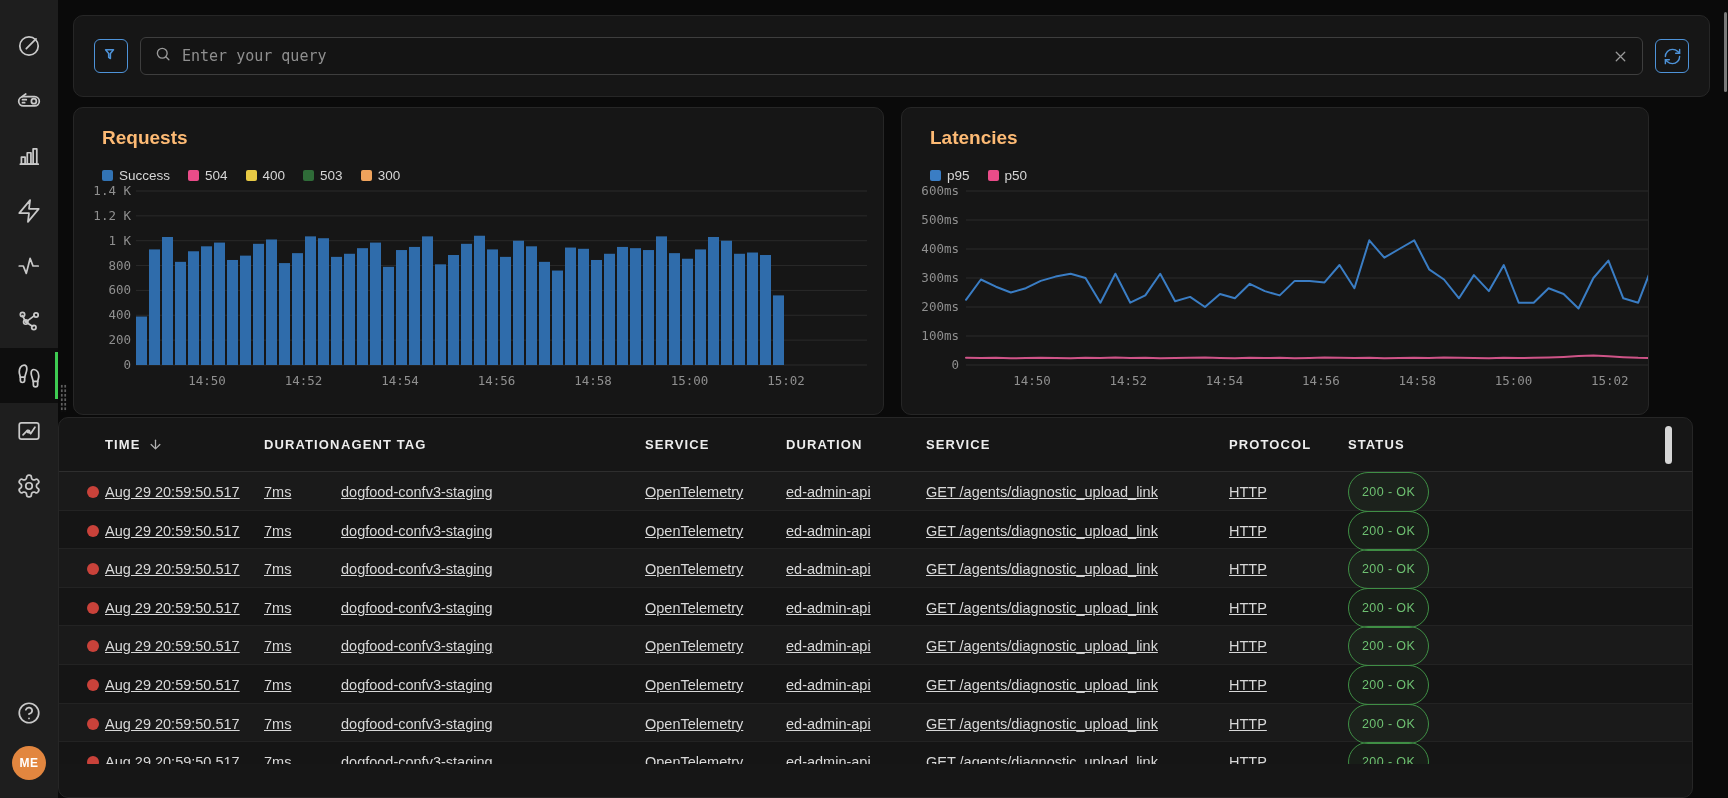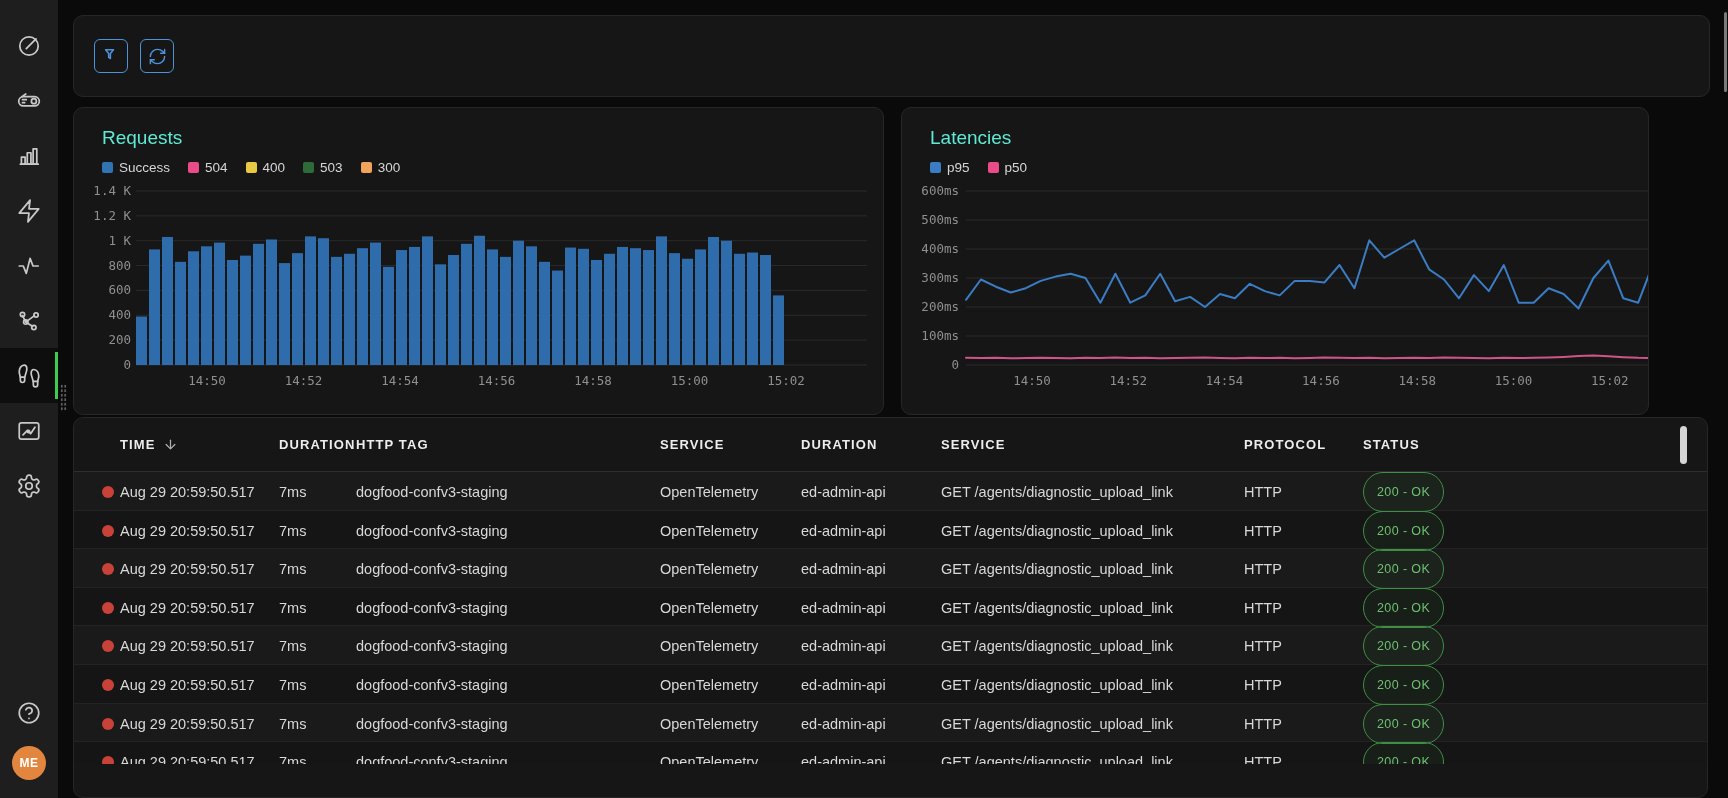--- a/index.html
+++ b/index.html
@@ -24,34 +24,34 @@
   .search-box{flex:1;height:38px;border:1px solid #3e3e3e;border-radius:6px;display:flex;align-items:center;padding:0 13px;gap:10px;background:#141414;}
   .search-box svg{flex:0 0 auto;color:#9a9a9a;}
   .search-box input{flex:1;background:transparent;border:none;outline:none;color:#ddd;font-family:"DejaVu Sans Mono",monospace;font-size:15px;}
   .search-box input::placeholder{color:#8f8f8f;}
   .clear-x{color:#7d7d7d;cursor:pointer;flex:0 0 auto;display:flex;}
 
   
   .chart-panel{top:107px;height:308px;overflow:hidden;}
   #requests-panel{left:15px;width:811px;}
   #latencies-panel{left:843px;width:748px;}
-  .chart-title{position:absolute;left:28px;top:19px;font-size:19px;font-weight:normal;color:#5eead4;}
-  .legend{position:absolute;left:28px;top:52px;display:flex;gap:18px;align-items:center;}
+  .chart-title{position:absolute;left:28px;top:19px;font-size:19px;font-weight:bold;color:#fdba74;}
+  .legend{position:absolute;left:28px;top:60px;display:flex;gap:18px;align-items:center;}
   .legend-item{display:flex;align-items:center;gap:6px;font-size:13.5px;color:#d6d6d6;cursor:pointer;}
   .legend-swatch{width:11px;height:11px;border-radius:2px;display:inline-block;}
   .chart-svg{position:absolute;left:0;top:75px;}
 
   
-  .table-panel{left:15px;top:417px;width:1635px;height:381px;border-radius:10px;overflow:hidden;}
+  .table-panel{left:0;top:417px;width:1635px;height:381px;border-radius:10px;overflow:hidden;}
   .tgrid{display:grid;grid-template-columns:18px 159px 77px 304px 141px 140px 303px 119px 1fr;align-items:center;padding-left:28px;padding-right:24px;}
   .thead{height:54px;border-bottom:1px solid #2e2e2e;font-size:13px;font-weight:bold;letter-spacing:1.1px;color:#ededed;}
   .th{display:flex;align-items:center;gap:8px;cursor:pointer;}
   .sort-arrow{color:#b0b0b0;display:flex;}
   .tbody{height:292px;overflow:hidden;}
-  .row{height:38.6px;border-bottom:1px solid #232323;font-size:14.5px;color:#d8d8d8;cursor:pointer;}
+  .row{height:38.6px;border-bottom:1px solid #232323;font-size:14.5px;color:#d8d8d8;cursor:pointer;text-decoration:underline;}
   .row:nth-child(odd){background:#1a1a1a;}
   .row:nth-child(even){background:#151515;}
   .dot{width:12px;height:12px;border-radius:50%;background:var(--red-dot,#c9423a);display:inline-block;}
   .badge{display:inline-block;padding:12px 13px;border-radius:999px;border:1px solid var(--badge-border,#3f8f45);color:var(--badge-text,#6ec071);background:rgba(63,143,69,0.08);font-size:12.5px;letter-spacing:.4px;}
 
   
   .table-scroll-thumb{position:absolute;right:20px;top:8px;width:7px;height:38px;background:#d6d6d6;border-radius:4px;cursor:pointer;}
   .page-scroll-thumb{position:absolute;right:1px;top:12px;width:3px;height:80px;background:#7a7a7a;border-radius:2px;cursor:pointer;z-index:9;}
   .resize-handle{position:absolute;left:60px;top:384px;width:7px;height:28px;cursor:col-resize;background-image:radial-gradient(#5f5f5f 1px,transparent 1.2px);background-size:3.5px 4.5px;}
 </style>
@@ -136,20 +136,32 @@
 </aside>
 
 <div class="main">
 
   <section class="panel query-panel">
     <button class="icon-btn" id="filter-btn">
         <svg width="20" height="20" viewBox="0 0 24 24" fill="none" stroke="currentColor" stroke-width="1.8" stroke-linecap="round" stroke-linejoin="round">
           <path d="M5.5 4.5h9.5l-3.7 4.6v5.9l-2.1-1.3V9.1L5.5 4.5Z"></path>
         </svg>
       </button>
+    <div class="search-box">
+      <span id="search-icon-slot"><svg width="18" height="18" viewBox="0 0 24 24" fill="none" stroke="currentColor" stroke-width="1.8" stroke-linecap="round" stroke-linejoin="round">
+            <circle cx="11" cy="11" r="6.5"></circle>
+            <path d="m15.8 15.8 4 4"></path>
+          </svg></span>
+      <input type="text" value="" placeholder="Enter your query" style="">
+      <span class="clear-x" id="clear-icon-slot">
+          <svg width="17" height="17" viewBox="0 0 24 24" fill="none" stroke="currentColor" stroke-width="1.8" stroke-linecap="round" stroke-linejoin="round">
+            <path d="M6 6l12 12M18 6 6 18"></path>
+          </svg>
+        </span>
+    </div>
     <button class="icon-btn" id="refresh-btn">
         <svg width="19" height="19" viewBox="0 0 24 24" fill="none" stroke="currentColor" stroke-width="1.8" stroke-linecap="round" stroke-linejoin="round">
           <path d="M3 12a9 9 0 0 1 9-9 9.75 9.75 0 0 1 6.74 2.74L21 8"></path>
           <path d="M21 3v5h-5"></path>
           <path d="M21 12a9 9 0 0 1-9 9 9.75 9.75 0 0 1-6.74-2.74L3 16"></path>
           <path d="M3 21v-5h5"></path>
         </svg>
       </button>
   </section>
 
@@ -302,21 +314,21 @@
             <svg width="15" height="15" viewBox="0 0 24 24" fill="none" stroke="currentColor" stroke-width="2" stroke-linecap="round" stroke-linejoin="round">
               <path d="M12 5v13"></path>
               <path d="m19 12-7 7-7-7"></path>
             </svg>
           </span>
         </div>
         <div class="th">
           <span>DURATION</span>
         </div>
         <div class="th">
-          <span>HTTP TAG</span>
+          <span>AGENT TAG</span>
         </div>
         <div class="th">
           <span>SERVICE</span>
         </div>
         <div class="th">
           <span>DURATION</span>
         </div>
         <div class="th">
           <span>SERVICE</span>
         </div>

